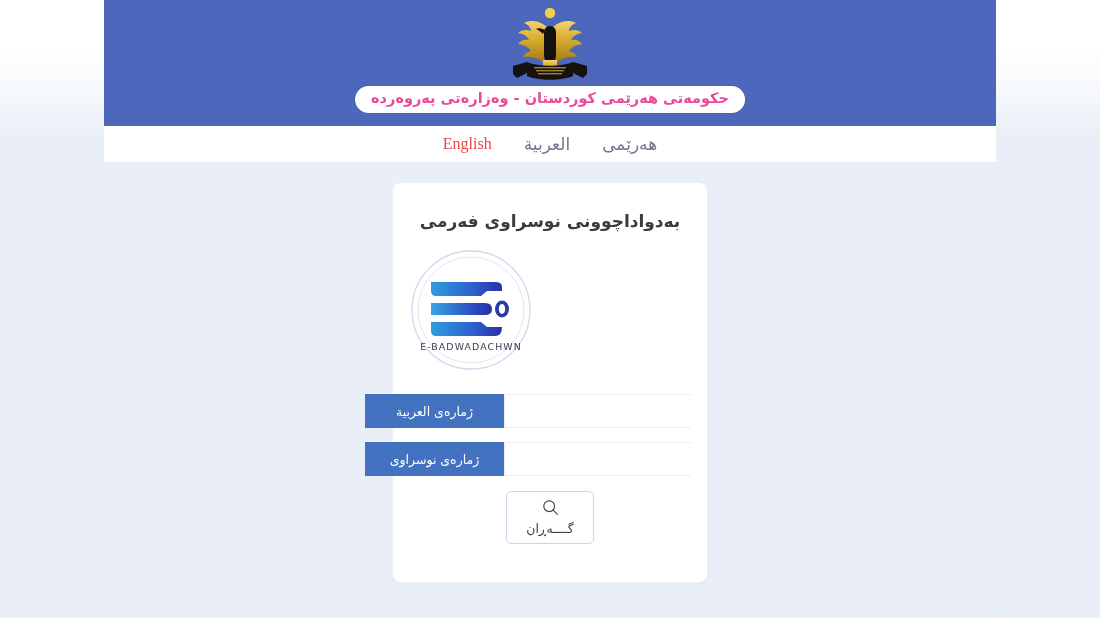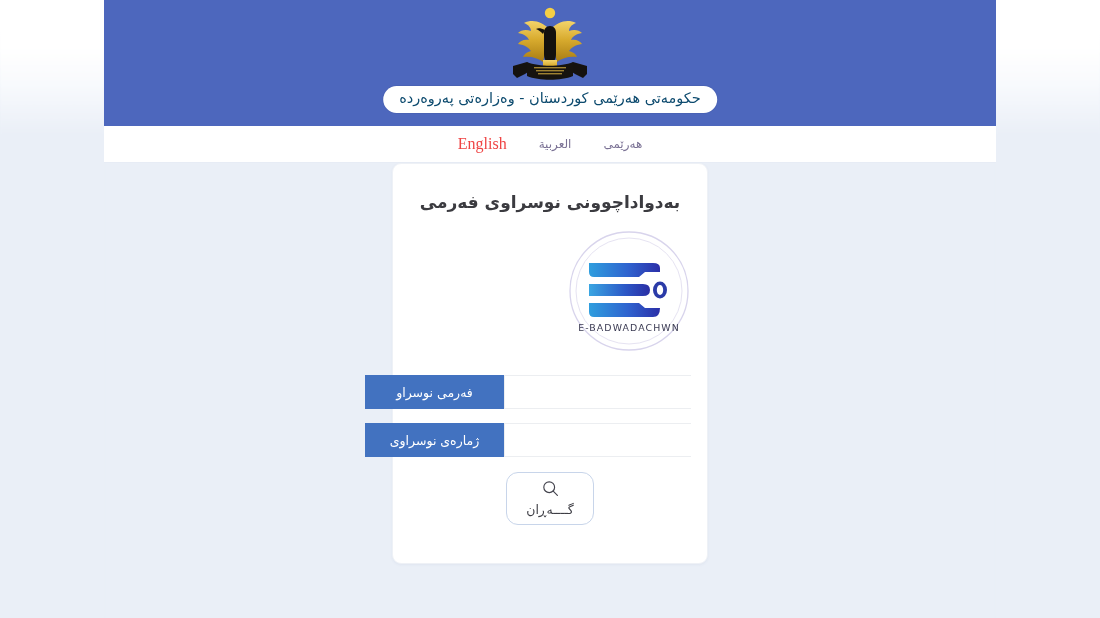--- a/index.html
+++ b/index.html
@@ -72,60 +72,61 @@
     transform: translateX(-50%);
     bottom: 13px;
     background: #ffffff;
     border-radius: 14px;
     padding: 2px 16px 4px 16px;
     box-shadow: 0 0 0 1px rgba(0,0,0,0.04);
     white-space: nowrap;
   }
   .header-banner span {
     font-size: 14.5px;
-    color: #0c4a6e;
-    font-weight: 400;
+    color: #ec4899;
+    font-weight: 700;
     letter-spacing: 0px;
     line-height: 21px;
     display: inline-block;
   }
 
   
   .langbar {
     position: relative;
     height: 36px;
     background: #ffffff;
     display: flex;
     align-items: center;
     justify-content: center;
     gap: 0px;
     border-bottom: 1px solid #e7ecf5;
   }
   .lang-link {
     color: #7a7194;
-    font-size: 12px;
+    font-size: 17px;
     text-decoration: none;
     padding: 0 16px;
     line-height: 20px;
     cursor: pointer;
     white-space: nowrap;
   }
   .lang-link.latin {
     font-family: "Liberation Serif", "DejaVu Serif", serif;
     font-size: 16px;
     color: #ef4444;
   }
 
   
   .content {
     position: relative;
     height: 456px;
     background: transparent;
     display: flex;
     justify-content: center;
+    padding-top: 19px;
     box-sizing: border-box;
   }
 
   .card {
     width: 316px;
     background: #ffffff;
     border: 1px solid #eef1f6;
     border-radius: 9px;
     box-shadow: 0 1px 3px rgba(40,60,110,0.05);
     padding: 18px 16px 22px 16px;
@@ -139,21 +140,21 @@
     color: #3b3b40;
     font-weight: 600;
     line-height: 28px;
     margin: 6px 0 0 0;
     letter-spacing: 0.3px;
   }
 
   
   .logo-wrap {
     display: flex;
-    justify-content: flex-start;
+    justify-content: flex-end;
     margin-top: 13px;
   }
   .logo-wrap svg { display: block; }
 
   
   .form {
     margin-top: 22px;
   }
   .field-row {
     display: flex;
@@ -192,21 +193,21 @@
   .btn-row {
     display: flex;
     justify-content: center;
     margin-top: 15px;
   }
   .search-btn {
     width: 88px;
     height: 53px;
     background: #ffffff;
     border: 1px solid #c8d5ea;
-    border-radius: 12px;
+    border-radius: 5px;
     display: flex;
     flex-direction: column;
     align-items: center;
     justify-content: center;
     gap: 2px;
     cursor: pointer;
     font-family: "DejaVu Sans", "Liberation Sans", sans-serif;
     padding: 0;
   }
   .search-btn .glass { display: block; }
@@ -309,21 +310,21 @@
             <path d="M22 74 L72 74 L78 79 L93 79 Q93 88 86 88 L27 88 Q22 88 22 83 Z" fill="url(#barg)"></path>
 
             <text x="62" y="102" text-anchor="middle" font-family="DejaVu Sans, Liberation Sans, sans-serif" font-size="9.4" letter-spacing="1.1" fill="#3a3a52">E-BADWADACHWN</text>
           </svg>
         </div>
 
         <div class="form">
 
           <div class="field-row">
             <input class="field-input" type="text" placeholder="" style="">
-            <div class="field-label">فەرمی نوسراو</div>
+            <div class="field-label">ژمارەی العربية</div>
           </div>
 
           <div class="field-row">
             <input class="field-input" type="text" placeholder="" style="">
             <div class="field-label">ژمارەی نوسراوی</div>
           </div>
 
           <div class="btn-row">
             <button class="search-btn" type="button">
               <span class="glass">

